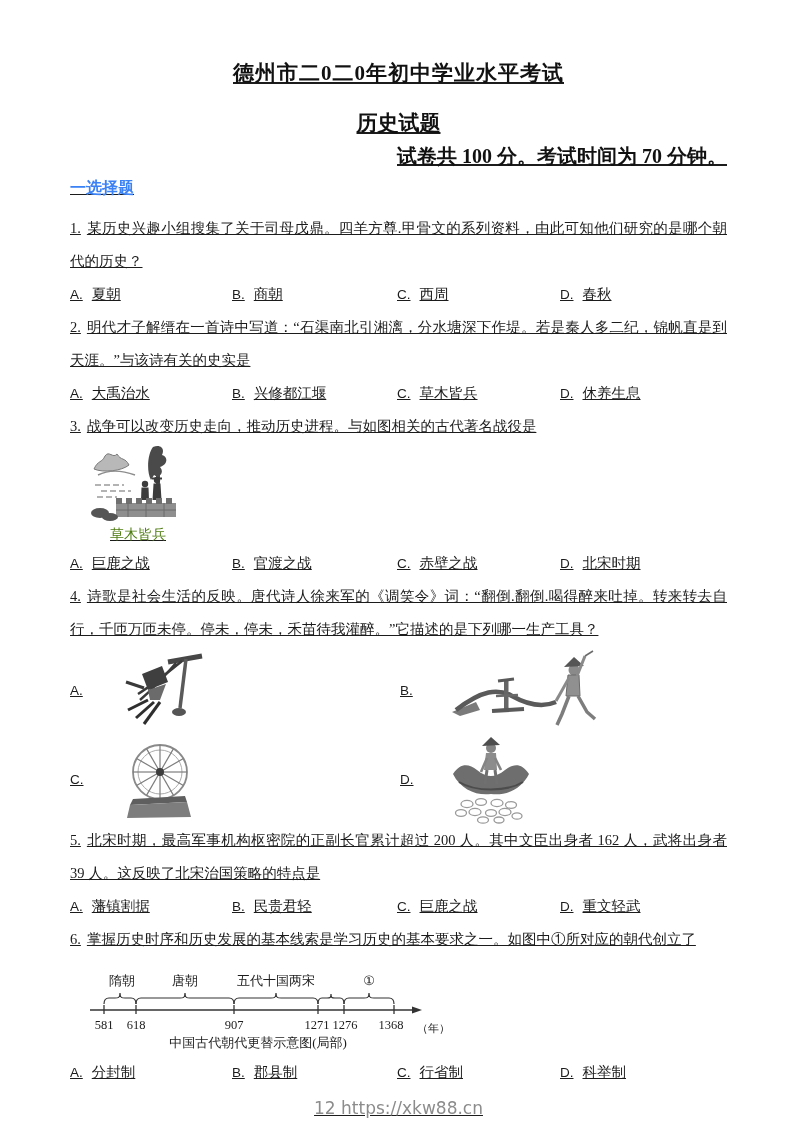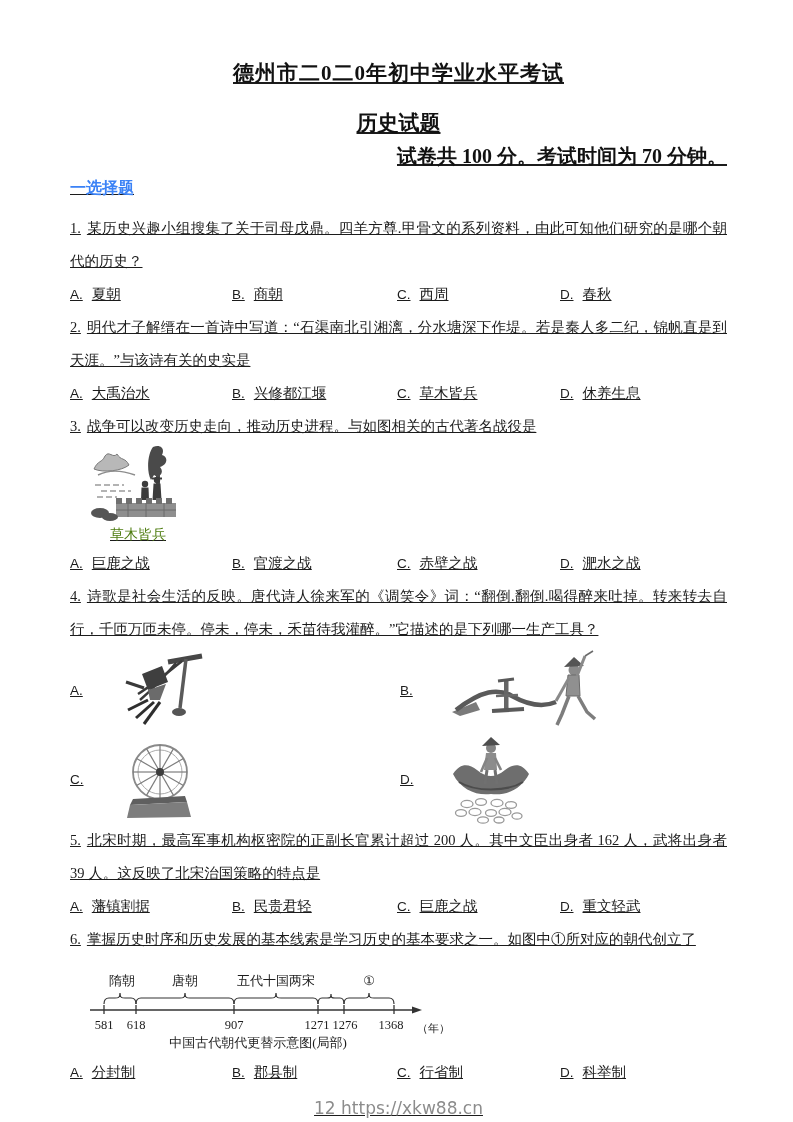--- a/index.html
+++ b/index.html
@@ -101,21 +101,21 @@
             <ellipse cx="10" cy="68" rx="9" ry="5"></ellipse>
             <ellipse cx="20" cy="72" rx="8" ry="4"></ellipse>
           </g>
         </svg>
         <div class="caption">草木皆兵</div>
       </div>
       <div class="options">
         <span class="opt"><span class="opt-label">A.</span><span class="opt-text">巨鹿之战</span></span>
         <span class="opt"><span class="opt-label">B.</span><span class="opt-text">官渡之战</span></span>
         <span class="opt"><span class="opt-label">C.</span><span class="opt-text">赤壁之战</span></span>
-        <span class="opt"><span class="opt-label">D.</span><span class="opt-text">淝水之战</span></span>
+        <span class="opt"><span class="opt-label">D.</span><span class="opt-text">北宋时期</span></span>
       </div>
     </section>
 
     <section>
       <p class="qtext"><span class="qnum">4.</span><span>诗歌是社会生活的反映。唐代诗人徐来军的《调笑令》词：“翻倒.翻倒.喝得醉来吐掉。转来转去自行，千匝万匝未停。停未，停未，禾苗待我灌醉。”它描述的是下列哪一生产工具？</span></p>
       <div class="img-options">
 
         <div class="img-opt">
           <span class="opt-label">A.</span>
           <svg width="95" height="84" viewBox="0 0 95 84">

